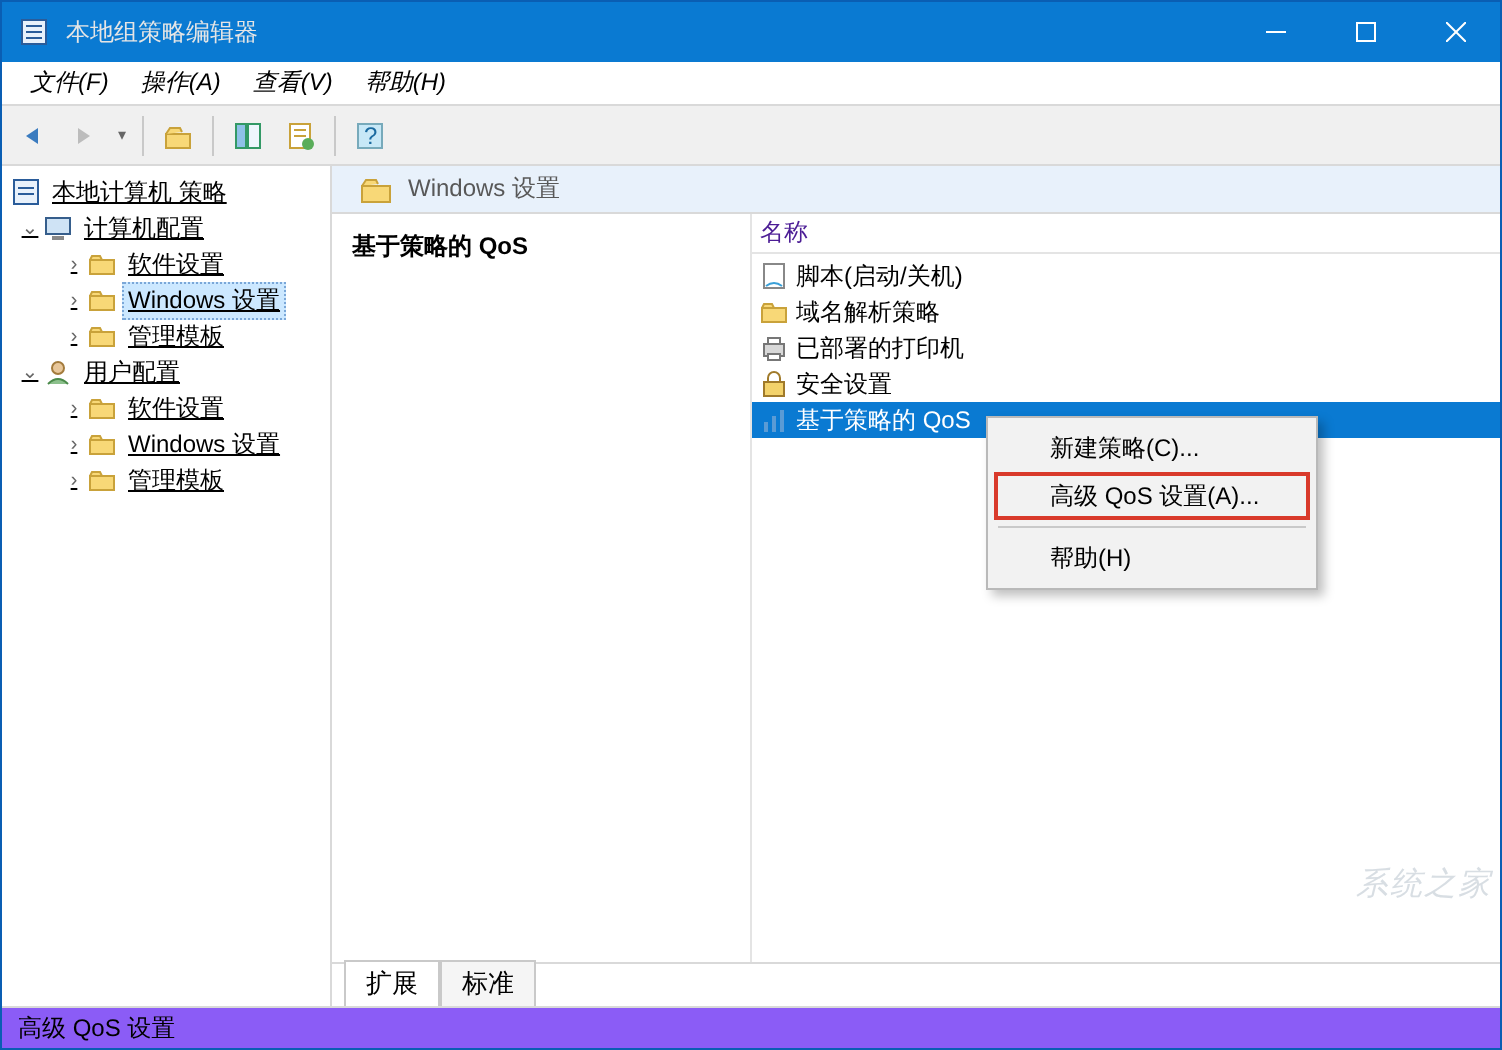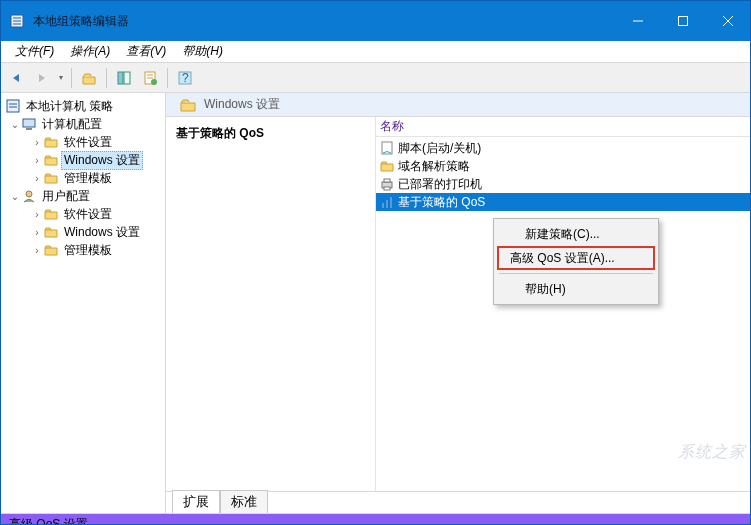--- a/index.html
+++ b/index.html
@@ -1,34 +1,34 @@
 <!DOCTYPE html>
 <html><head>
 <meta charset="utf-8">
 <style>
 * { box-sizing: border-box; margin: 0; padding: 0; font-family: "Microsoft YaHei", "Segoe UI", Tahoma, sans-serif; font-size: 12px; }
 body { width: 751px; height: 525px; border: 1px solid #0a5eb3; background: #fff; overflow: hidden; }
 
-.titlebar { height: 40px; background: #0a7ad2; display: flex; align-items: center; color: #0f172a; }
+.titlebar { height: 30px; background: #0a7ad2; display: flex; align-items: center; color: #e5e5e5; }
 .titlebar .ticon { width: 20px; height: 30px; display:flex; align-items:center; justify-content:center; margin-left: 6px; }
 .titlebar .title { margin-left: 6px; font-size: 12px; flex: 1; }
 .titlebar .winbtns { display: flex; }
 .titlebar .winbtn { width: 45px; height: 30px; display:flex; align-items:center; justify-content:center; color:#fff; }
 
 .menubar { height: 22px; background: #fff; display: flex; align-items: center; padding: 0 6px; border-bottom: 1px solid #d9d9d9; font-style: italic; }
 .menubar .menuitem { padding: 2px 8px; }
 
 .toolbar { height: 30px; background: #f0f0f0; display: flex; align-items: center; padding: 0 4px; gap: 4px; border-bottom: 1px solid #d9d9d9; }
 .toolbar .tbtn { width: 22px; height: 22px; display:flex; align-items:center; justify-content:center; border: 1px solid transparent; }
 .toolbar .sep { width: 1px; height: 20px; background: #c9c9c9; margin: 0 2px; }
 .toolbar .sub { width: 8px; display:flex; align-items:center; justify-content:center; color:#666; font-size:8px; }
 
 .workarea { display: flex; height: 420px; }
 .tree { width: 165px; border-right: 1px solid #d9d9d9; padding: 4px 2px; overflow: auto; background:#fff; }
-.tree .node { display: flex; align-items: center; height: 18px; white-space: nowrap; }
+.tree .node { display: flex; align-items: center; height: 18px; white-space: nowrap; text-decoration: underline; }
 .tree .exp { width: 12px; text-align:center; color:#666; font-size:10px; cursor:pointer; }
 .tree .nlabel { padding: 1px 3px; }
 .tree .selected .nlabel { background: #cce8ff; border: 1px dotted #7aa7d8; padding: 0 2px; }
 .tree .icon { width: 16px; height:16px; display:flex; align-items:center; justify-content:center; margin-right:2px; }
 
 .right { flex: 1; display: flex; flex-direction: column; }
 .pathbar { height: 24px; background: #e8f1fb; display: flex; align-items: center; padding-left: 14px; gap: 8px; border-bottom: 1px solid #d9d9d9; }
 .pathbar .plabel { color: #585858; }
 
 .contentrow { flex:1; display:flex; }
@@ -43,21 +43,21 @@
 
 .tabs { height: 22px; display:flex; align-items:flex-end; padding-left: 6px; gap:0; border-top: 1px solid #d9d9d9; background:#fff; }
 .tabs .tab { border: 1px solid #c9c9c9; border-bottom: none; padding: 2px 10px; background:#f5f5f5; font-size:13px; }
 .tabs .tab.active { background:#fff; }
 
 .statusbar { height: 22px; border-top: 1px solid #d9d9d9; display:flex; align-items:center; padding-left: 8px; background:#8b5cf6; }
 
 .ctxmenu { position: absolute; left: 117px; top: 101px; width: 166px; background: #f2f2f2; border: 1px solid #b9b9b9; box-shadow: 3px 3px 5px rgba(0,0,0,.25); padding: 3px; }
 .ctxmenu .citem { height: 24px; display:flex; align-items:center; padding-left: 28px; }
 .ctxmenu .csep { height:1px; background:#c9c9c9; margin: 3px 2px; }
-.ctxmenu .highlight { border: 2px solid #d93a2b; height: 24px; display:flex; align-items:center; padding-left: 11px; }
+.ctxmenu .highlight { border: 2px solid #d93a2b; height: 24px; display:flex; align-items:center; padding-left: 26px; }
 
 .watermark { position:absolute; right:4px; bottom:28px; color:#cfd6dd; font-size:16px; font-style:italic; letter-spacing:1px; pointer-events:none; opacity:.8; }
 
 svg { display:block; }
 </style>
 </head>
 <body>
 
 <div class="titlebar">
   <span class="ticon">
@@ -268,20 +268,29 @@
           <div class="litem">
             <span class="icon">
                 <svg width="14" height="14">
                   <rect x="2" y="5" width="10" height="6" fill="#d8d8d8" stroke="#777"></rect>
                   <rect x="4" y="2" width="6" height="3" fill="#fff" stroke="#777"></rect>
                   <rect x="4" y="10" width="6" height="3" fill="#fff" stroke="#777"></rect>
                 </svg>
               </span>
             <span>已部署的打印机</span>
           </div>
+          <div class="litem">
+            <span class="icon">
+                <svg width="14" height="14">
+                  <rect x="2" y="6" width="10" height="7" fill="#f3d26b" stroke="#a07a2a"></rect>
+                  <path d="M4 6 v-2 a3 3 0 0 1 6 0 v2" fill="none" stroke="#a07a2a"></path>
+                </svg>
+              </span>
+            <span>安全设置</span>
+          </div>
           <div class="litem selected">
             <span class="icon">
                 <svg width="14" height="14">
                   <rect x="2" y="8" width="2" height="5" fill="#5a9bd5"></rect>
                   <rect x="6" y="5" width="2" height="8" fill="#5a9bd5"></rect>
                   <rect x="10" y="2" width="2" height="11" fill="#5a9bd5"></rect>
                 </svg>
               </span>
             <span>基于策略的 QoS</span>
           </div>

